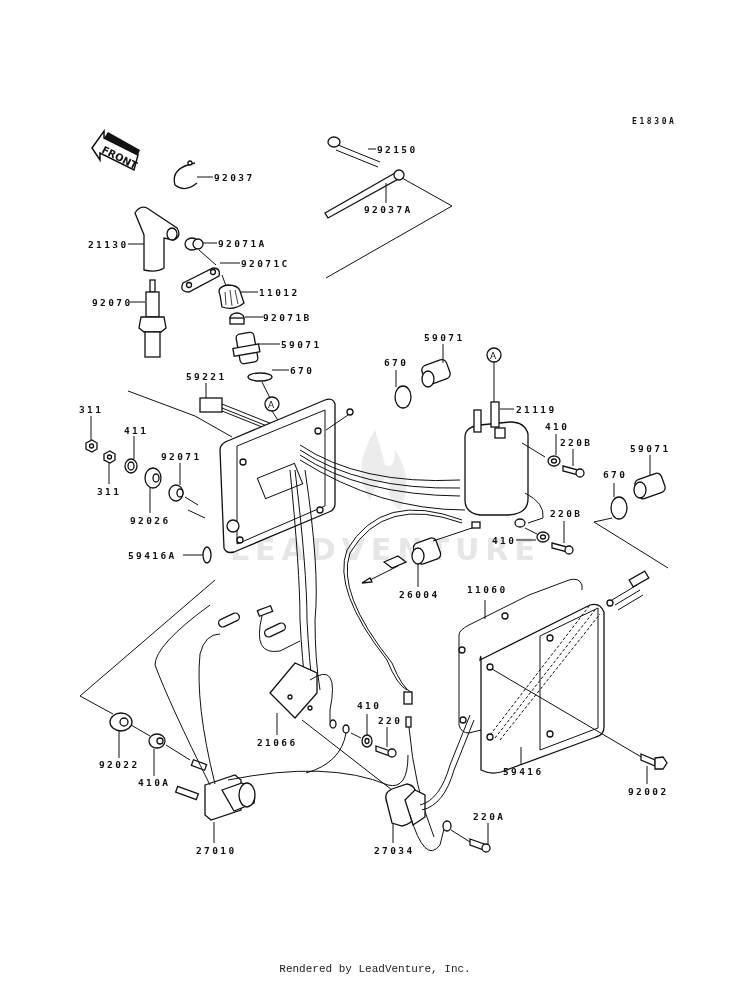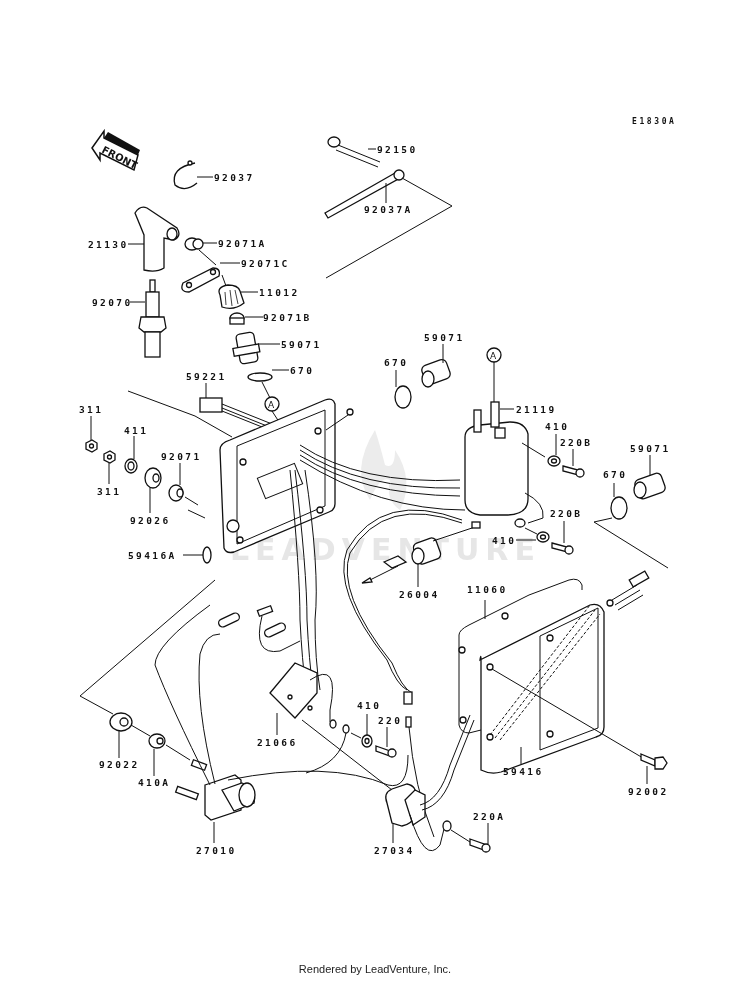--- a/index.html
+++ b/index.html
@@ -4,21 +4,21 @@
 <style>
   html, body { margin:0; padding:0; background:#ffffff; }
   body { width:750px; height:981px; position:relative; overflow:hidden; font-family:"DejaVu Sans Mono", monospace; }
   #diagram { position:absolute; left:0; top:0; width:750px; height:981px; }
   .lbl { font-family:"DejaVu Sans Mono", monospace; font-size:9.5px; letter-spacing:2.4px; fill:#111; font-weight:bold; }
   .lbl-small { font-size:8px; letter-spacing:2.6px; }
   .ln { stroke:#111; stroke-width:1; fill:none; }
   .pt { stroke:#111; stroke-width:1.3; fill:#fff; }
   .thin { stroke:#111; stroke-width:0.8; fill:none; }
   .wm { font-family:"DejaVu Sans", sans-serif; font-size:30px; letter-spacing:6px; fill:#e6e6e6; font-weight:bold; }
-  #footer { position:absolute; left:0; width:750px; top:963px; text-align:center; font-family:Liberation Sans, sans-serif; font-size:11px; color:#222; }
+  #footer { position:absolute; left:0; width:750px; top:963px; text-align:center; font-family:Liberation Mono, monospace; font-size:11px; color:#222; }
 </style>
 </head>
 <body>
 
 <svg id="diagram" viewBox="0 0 750 981" xmlns="http://www.w3.org/2000/svg">
 
   <g>
     <path d="M375 430 q-25 40 -5 70 q10 -25 20 -20 q-5 20 10 30 q15 -30 -5 -60 q0 20 -10 15 q-5 -20 -10 -35z" fill="#ececec"></path>
     <text class="wm" x="230" y="560">LEADVENTURE</text>
   </g>

